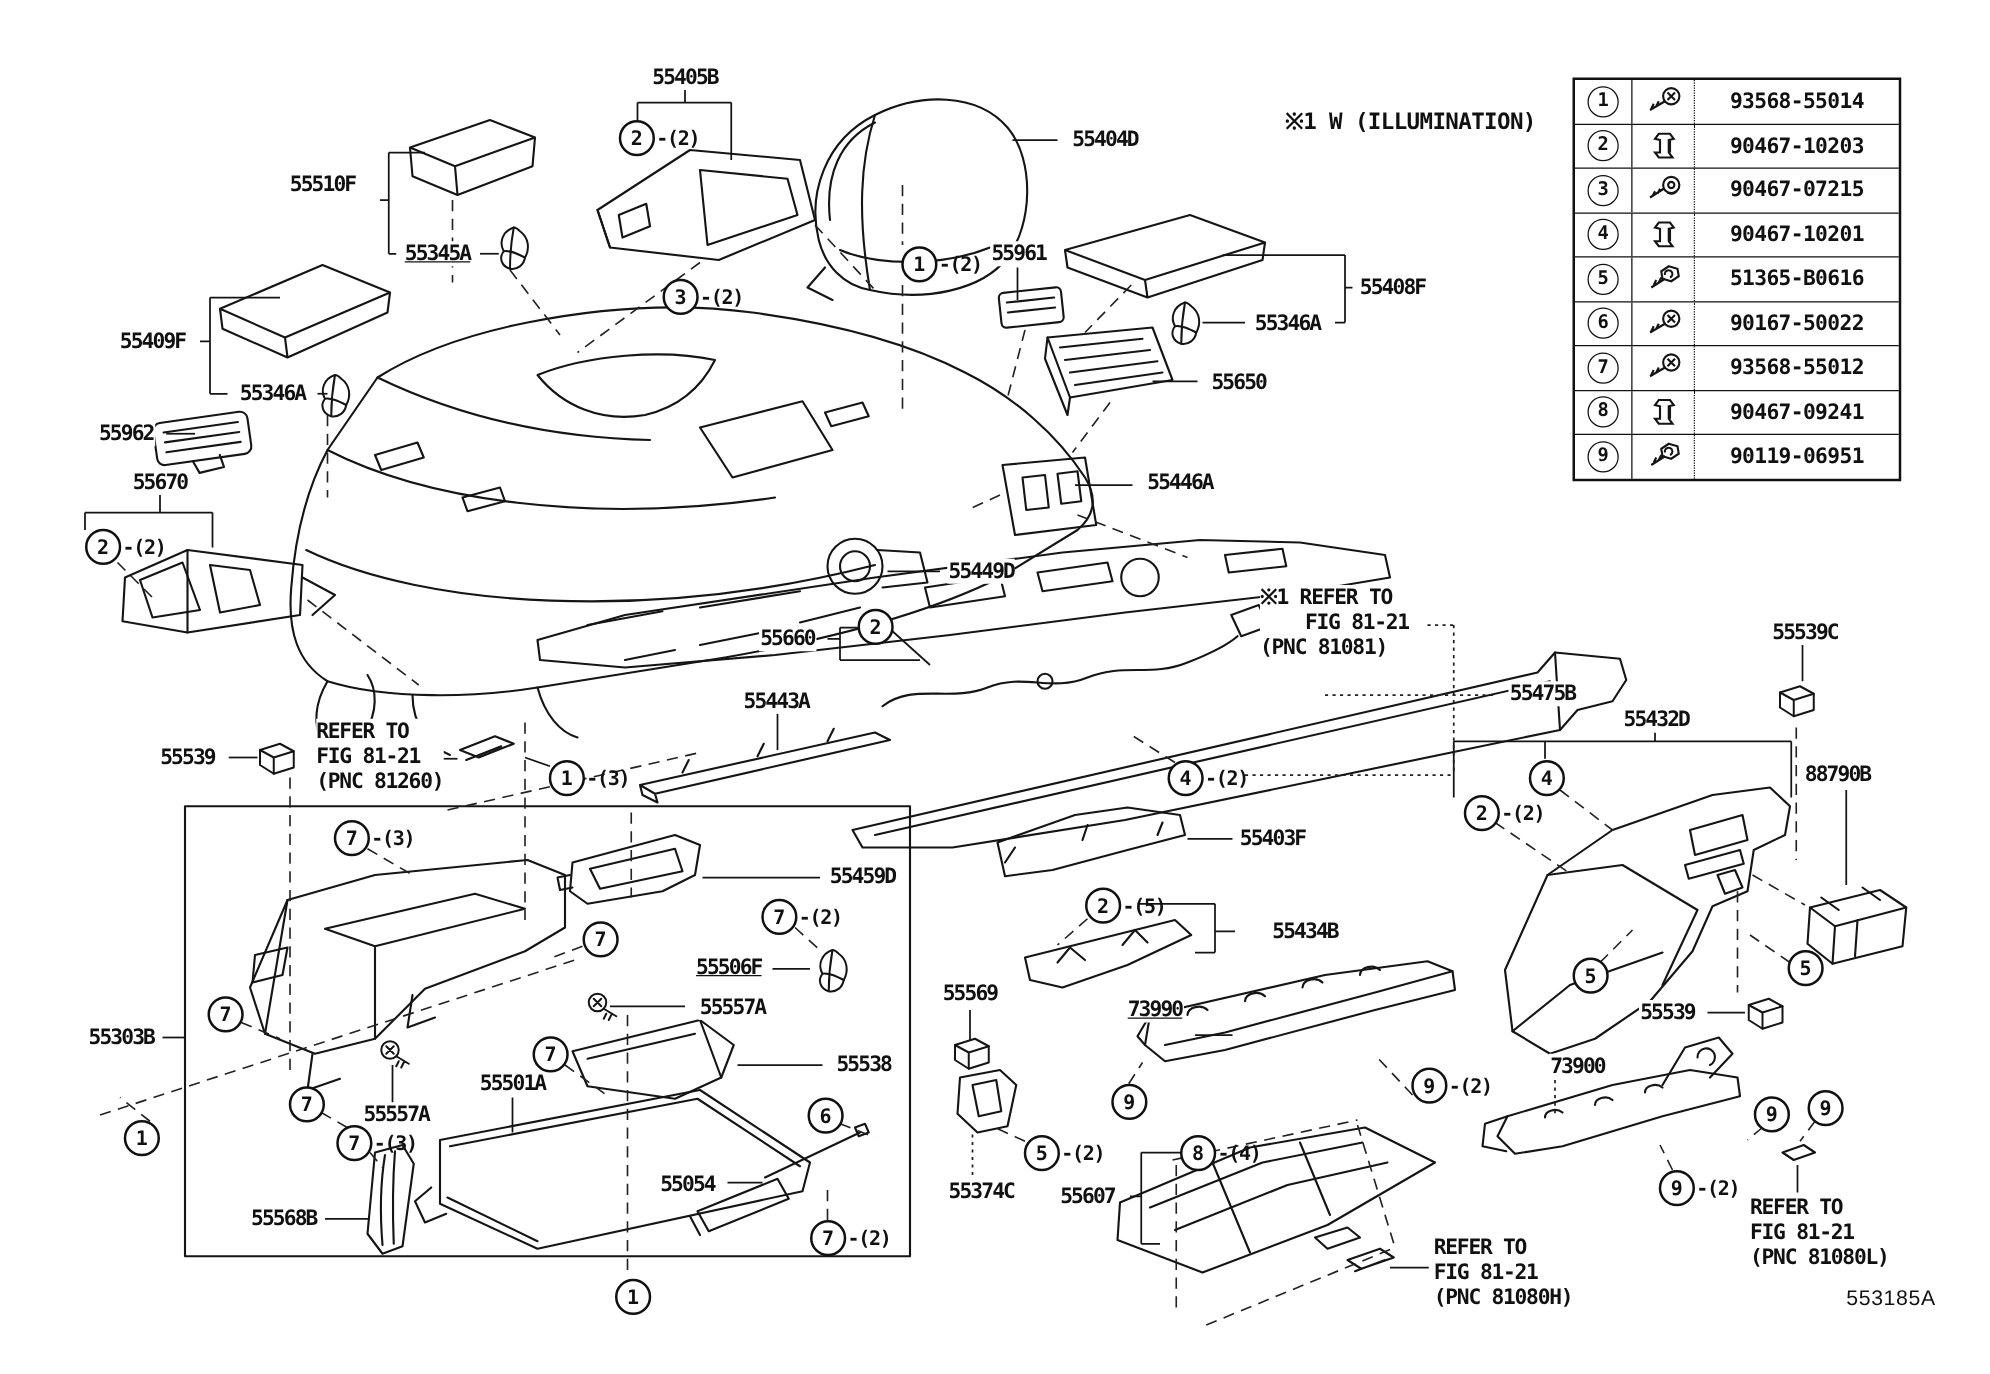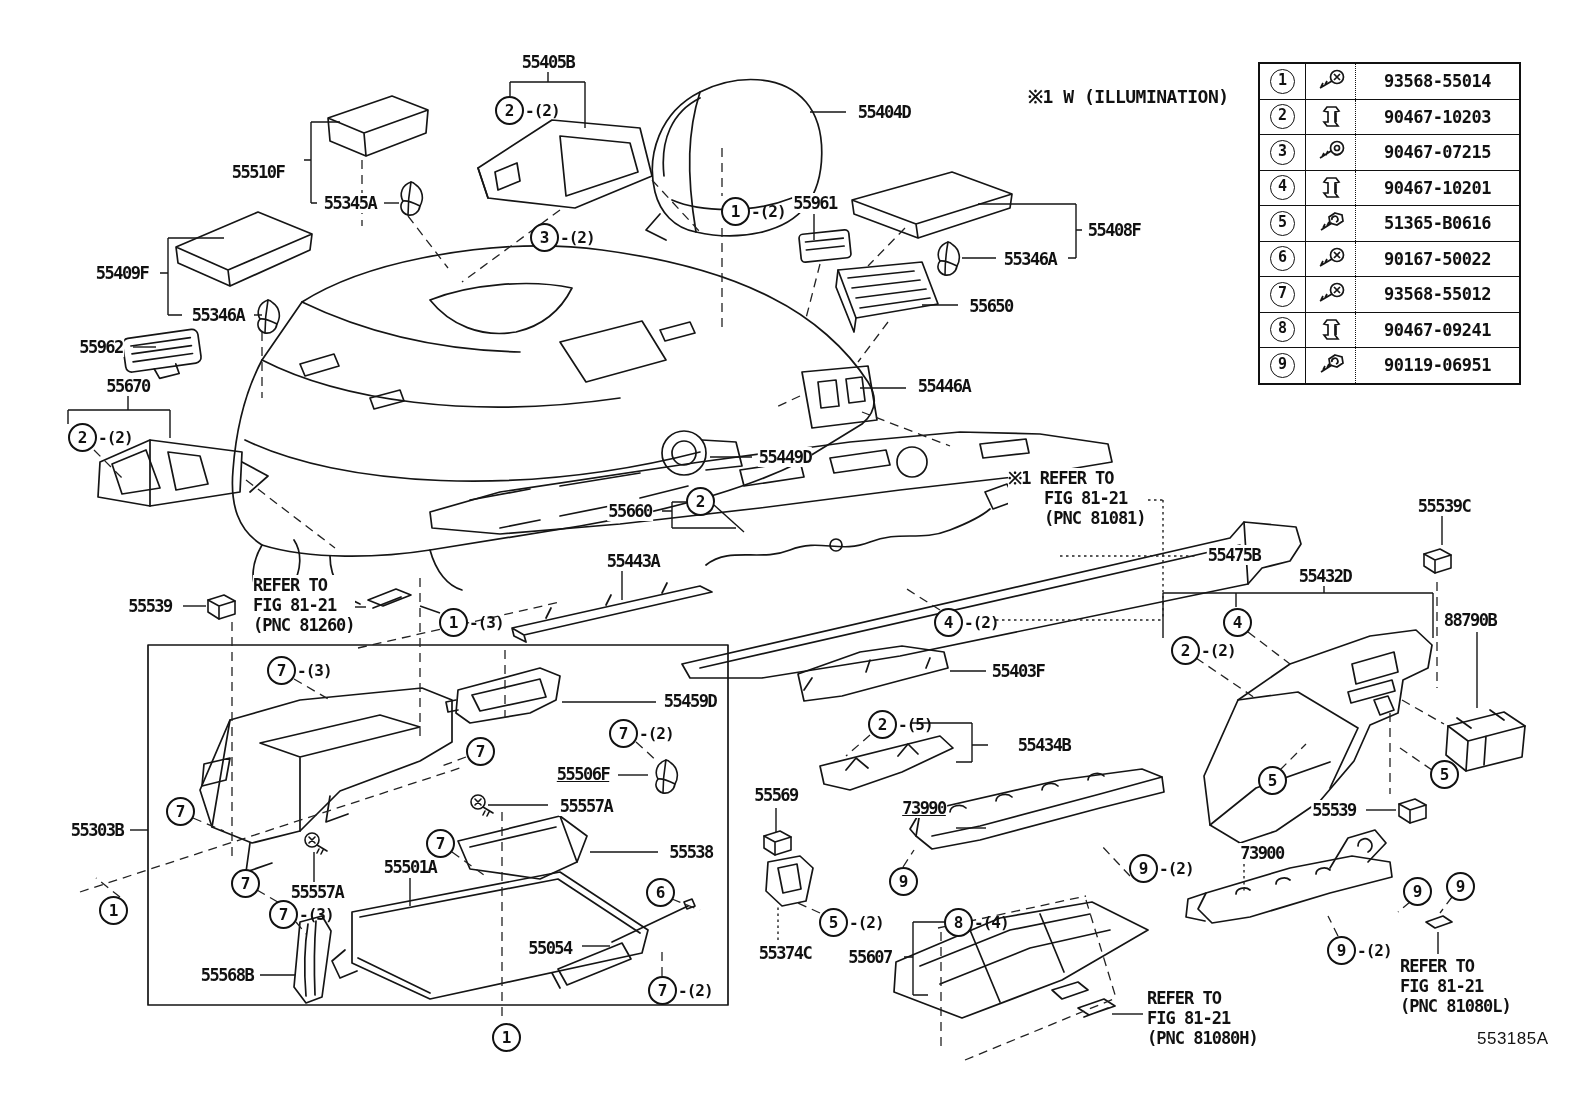--- a/index.html
+++ b/index.html
@@ -452,34 +452,34 @@
         <div class="fc3">90119-06951</div>
       </div>
     </div>
 
 <div class="illum" style="left:1028px;top:84px">※1 W (ILLUMINATION)</div>
 <div class="corner" style="left:1477px;top:1029px">553185A</div>
 
 <div id="labels">
       <div class="plabel" style="left: 548px; top: 62px;">55405B</div>
       <div class="plabel" style="left: 884px; top: 112px;">55404D</div>
-      <div class="plabel" style="left: 258px; top: 172px;">55510F</div>
-      <div class="plabel" style="left: 350px; top: 203px;">55345A</div>
+      <div class="plabel" style="left: 258px; top: 148px;">55510F</div>
+      <div class="plabel" style="left: 350px; top: 203px; text-decoration: underline;">55345A</div>
       <div class="plabel" style="left: 815px; top: 203px;">55961</div>
       <div class="plabel" style="left: 1114px; top: 230px;">55408F</div>
       <div class="plabel" style="left: 122px; top: 273px;">55409F</div>
       <div class="plabel" style="left: 218px; top: 315px;">55346A</div>
       <div class="plabel" style="left: 1030px; top: 259px;">55346A</div>
       <div class="plabel" style="left: 991px; top: 306px;">55650</div>
       <div class="plabel" style="left: 101px; top: 347px;">55962</div>
       <div class="plabel" style="left: 128px; top: 386px;">55670</div>
       <div class="plabel" style="left: 944px; top: 386px;">55446A</div>
       <div class="plabel" style="left: 785px; top: 457px;">55449D</div>
       <div class="plabel" style="left: 630px; top: 511px;">55660</div>
-      <div class="plabel" style="left: 621px; top: 561px; margin-left: 12px;">55443A</div>
+      <div class="plabel" style="left: 621px; top: 561px;">55443A</div>
       <div class="plabel" style="left: 1234px; top: 555px;">55475B</div>
       <div class="plabel" style="left: 1444px; top: 506px;">55539C</div>
       <div class="plabel" style="left: 1325px; top: 576px;">55432D</div>
       <div class="plabel" style="left: 1470px; top: 620px;">88790B</div>
       <div class="plabel" style="left: 150px; top: 606px;">55539</div>
       <div class="plabel" style="left: 690px; top: 701px;">55459D</div>
       <div class="plabel" style="left: 1018px; top: 671px;">55403F</div>
       <div class="plabel" style="left: 583px; top: 774px; text-decoration: underline;">55506F</div>
       <div class="plabel" style="left: 1024px; top: 745px; margin-left: 20px;">55434B</div>
       <div class="plabel" style="left: 586px; top: 806px;">55557A</div>
@@ -606,21 +606,21 @@
     </div>
 <div id="notes">
       <div class="note" style="left: 253px; top: 575px;">
         <div>REFER TO</div>
         <div>FIG 81-21</div>
         <div>(PNC 81260)</div>
       </div>
       <div class="note" style="left: 1008px; top: 468px;">
         <div>※1 REFER TO</div>
         <div style="margin-left: 36px;">FIG 81-21</div>
-        <div style="margin-left: 36px;">(PNC 81081)</div>
+        <div style="">(PNC 81081)</div>
       </div>
       <div class="note" style="left: 1147px; top: 988px;">
         <div>REFER TO</div>
         <div>FIG 81-21</div>
         <div>(PNC 81080H)</div>
       </div>
       <div class="note" style="left: 1400px; top: 956px;">
         <div>REFER TO</div>
         <div>FIG 81-21</div>
         <div>(PNC 81080L)</div>

